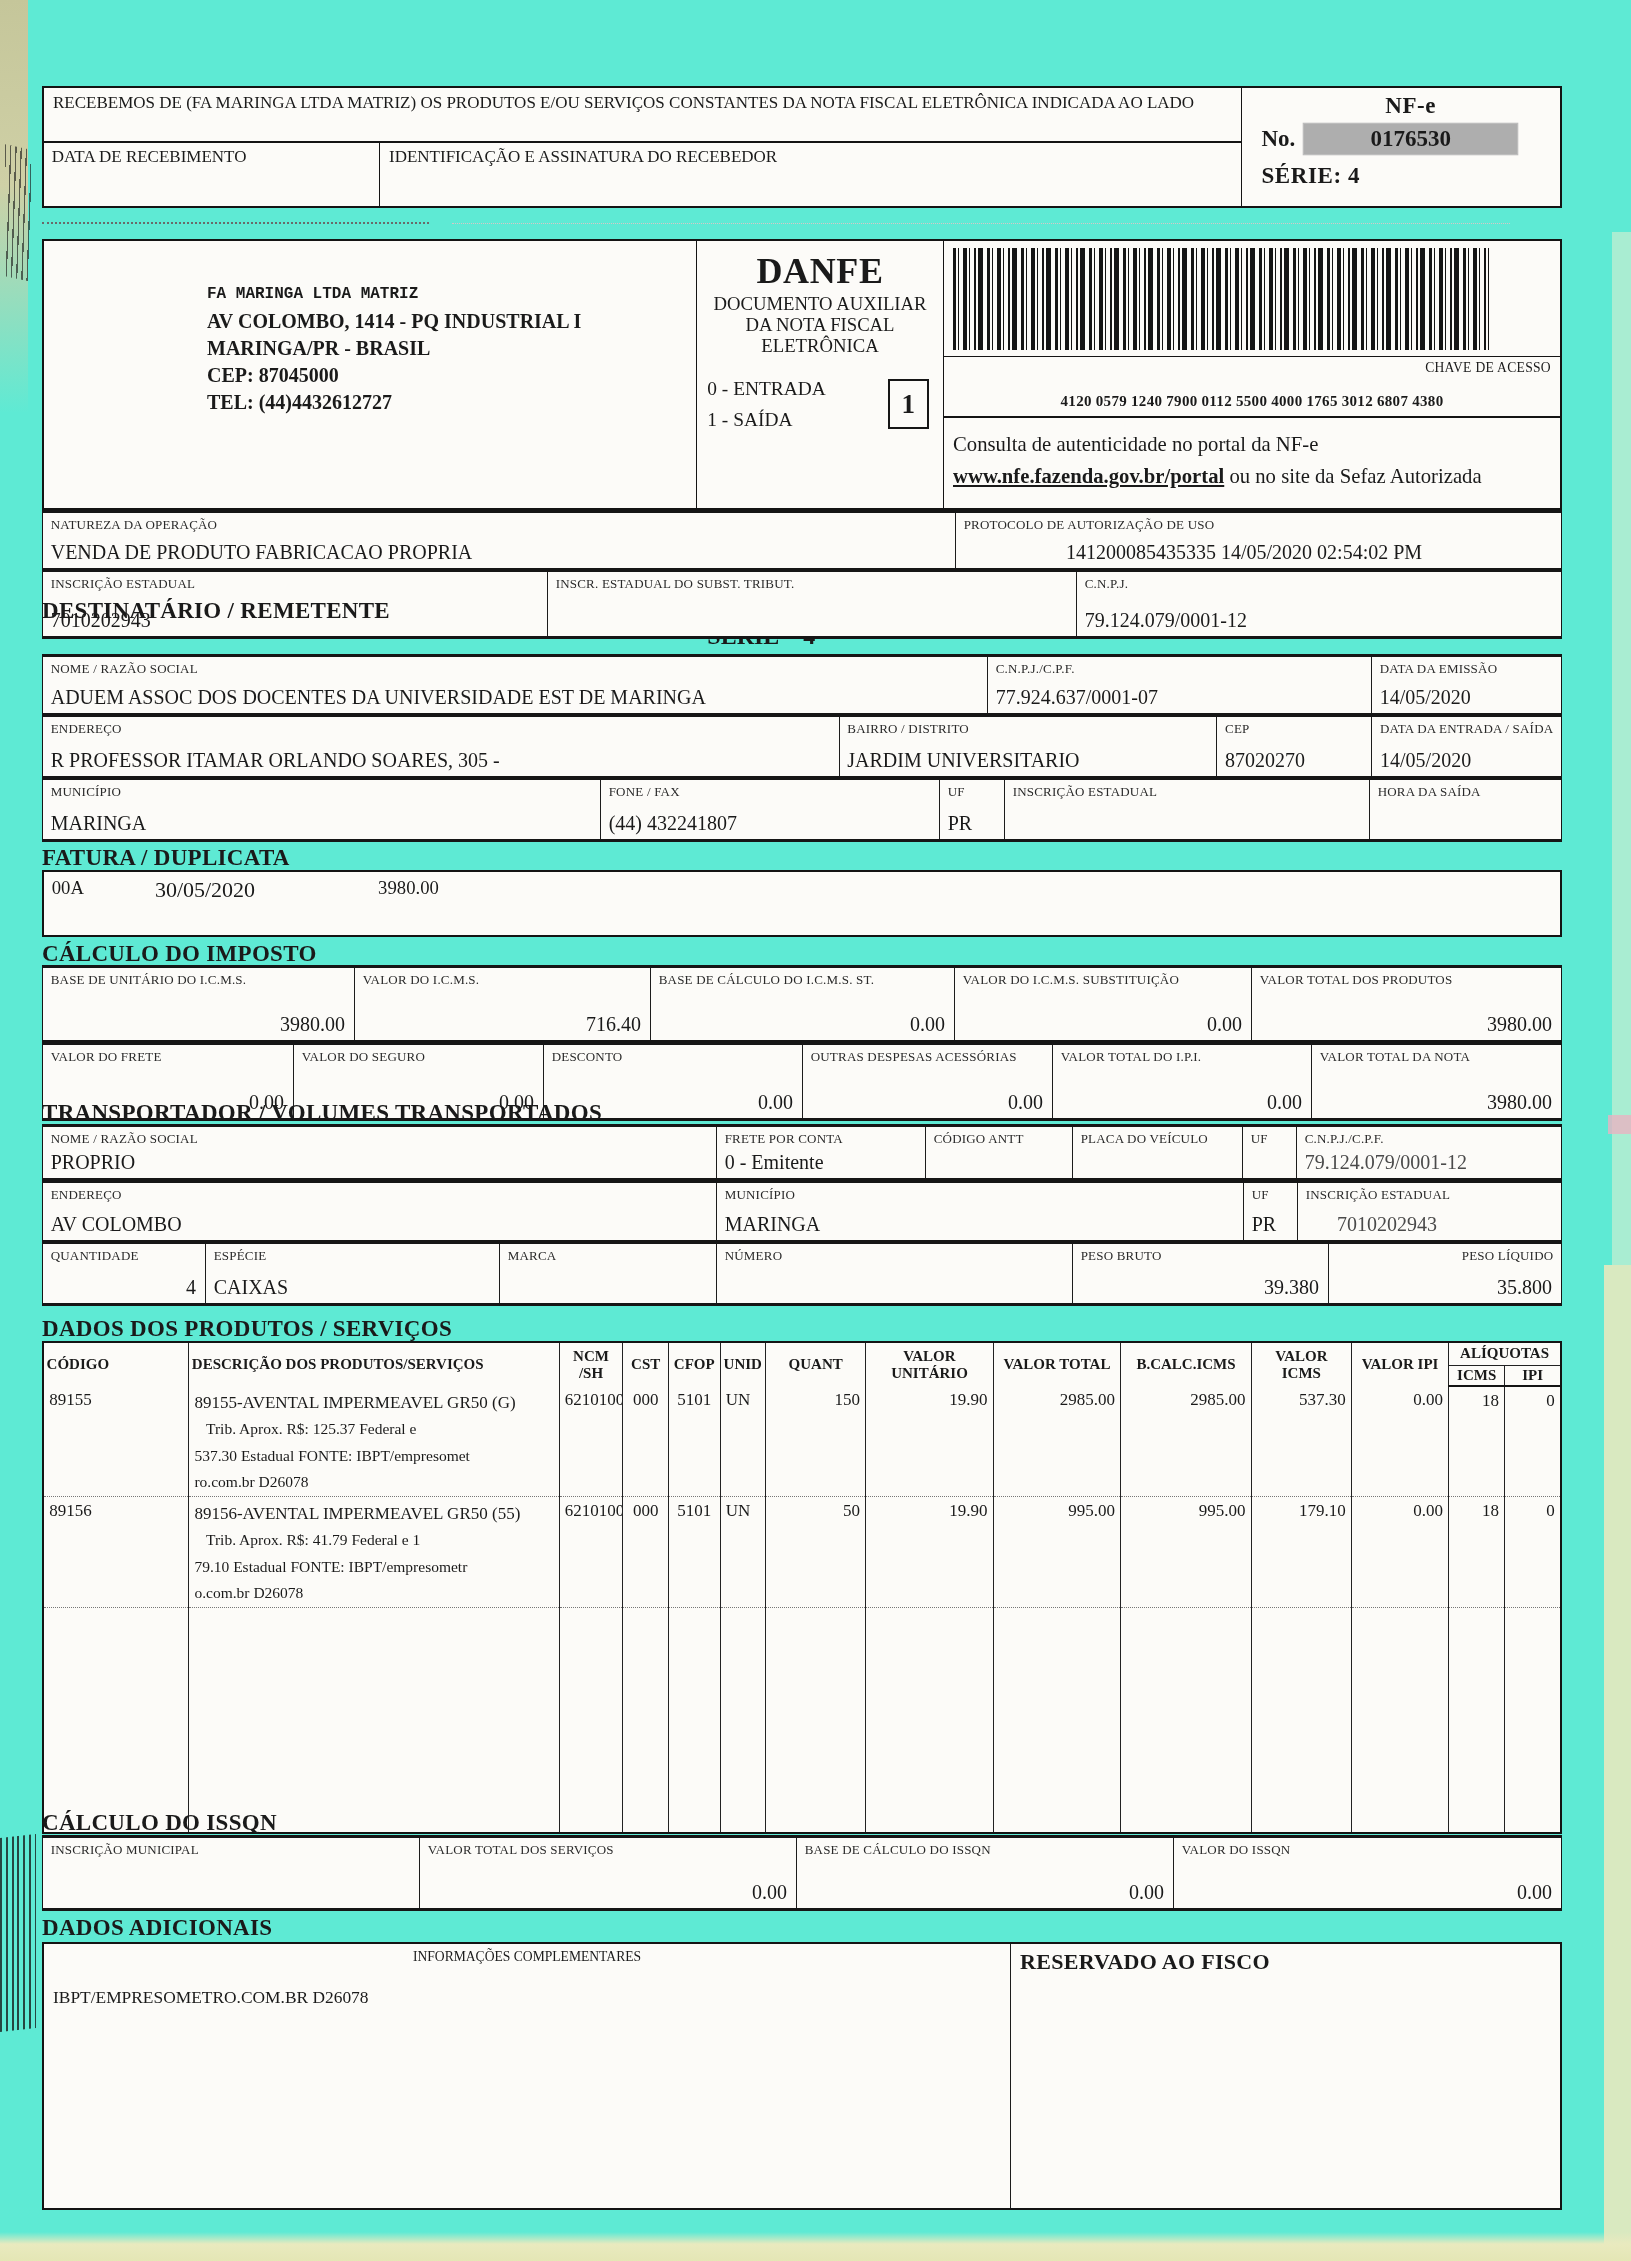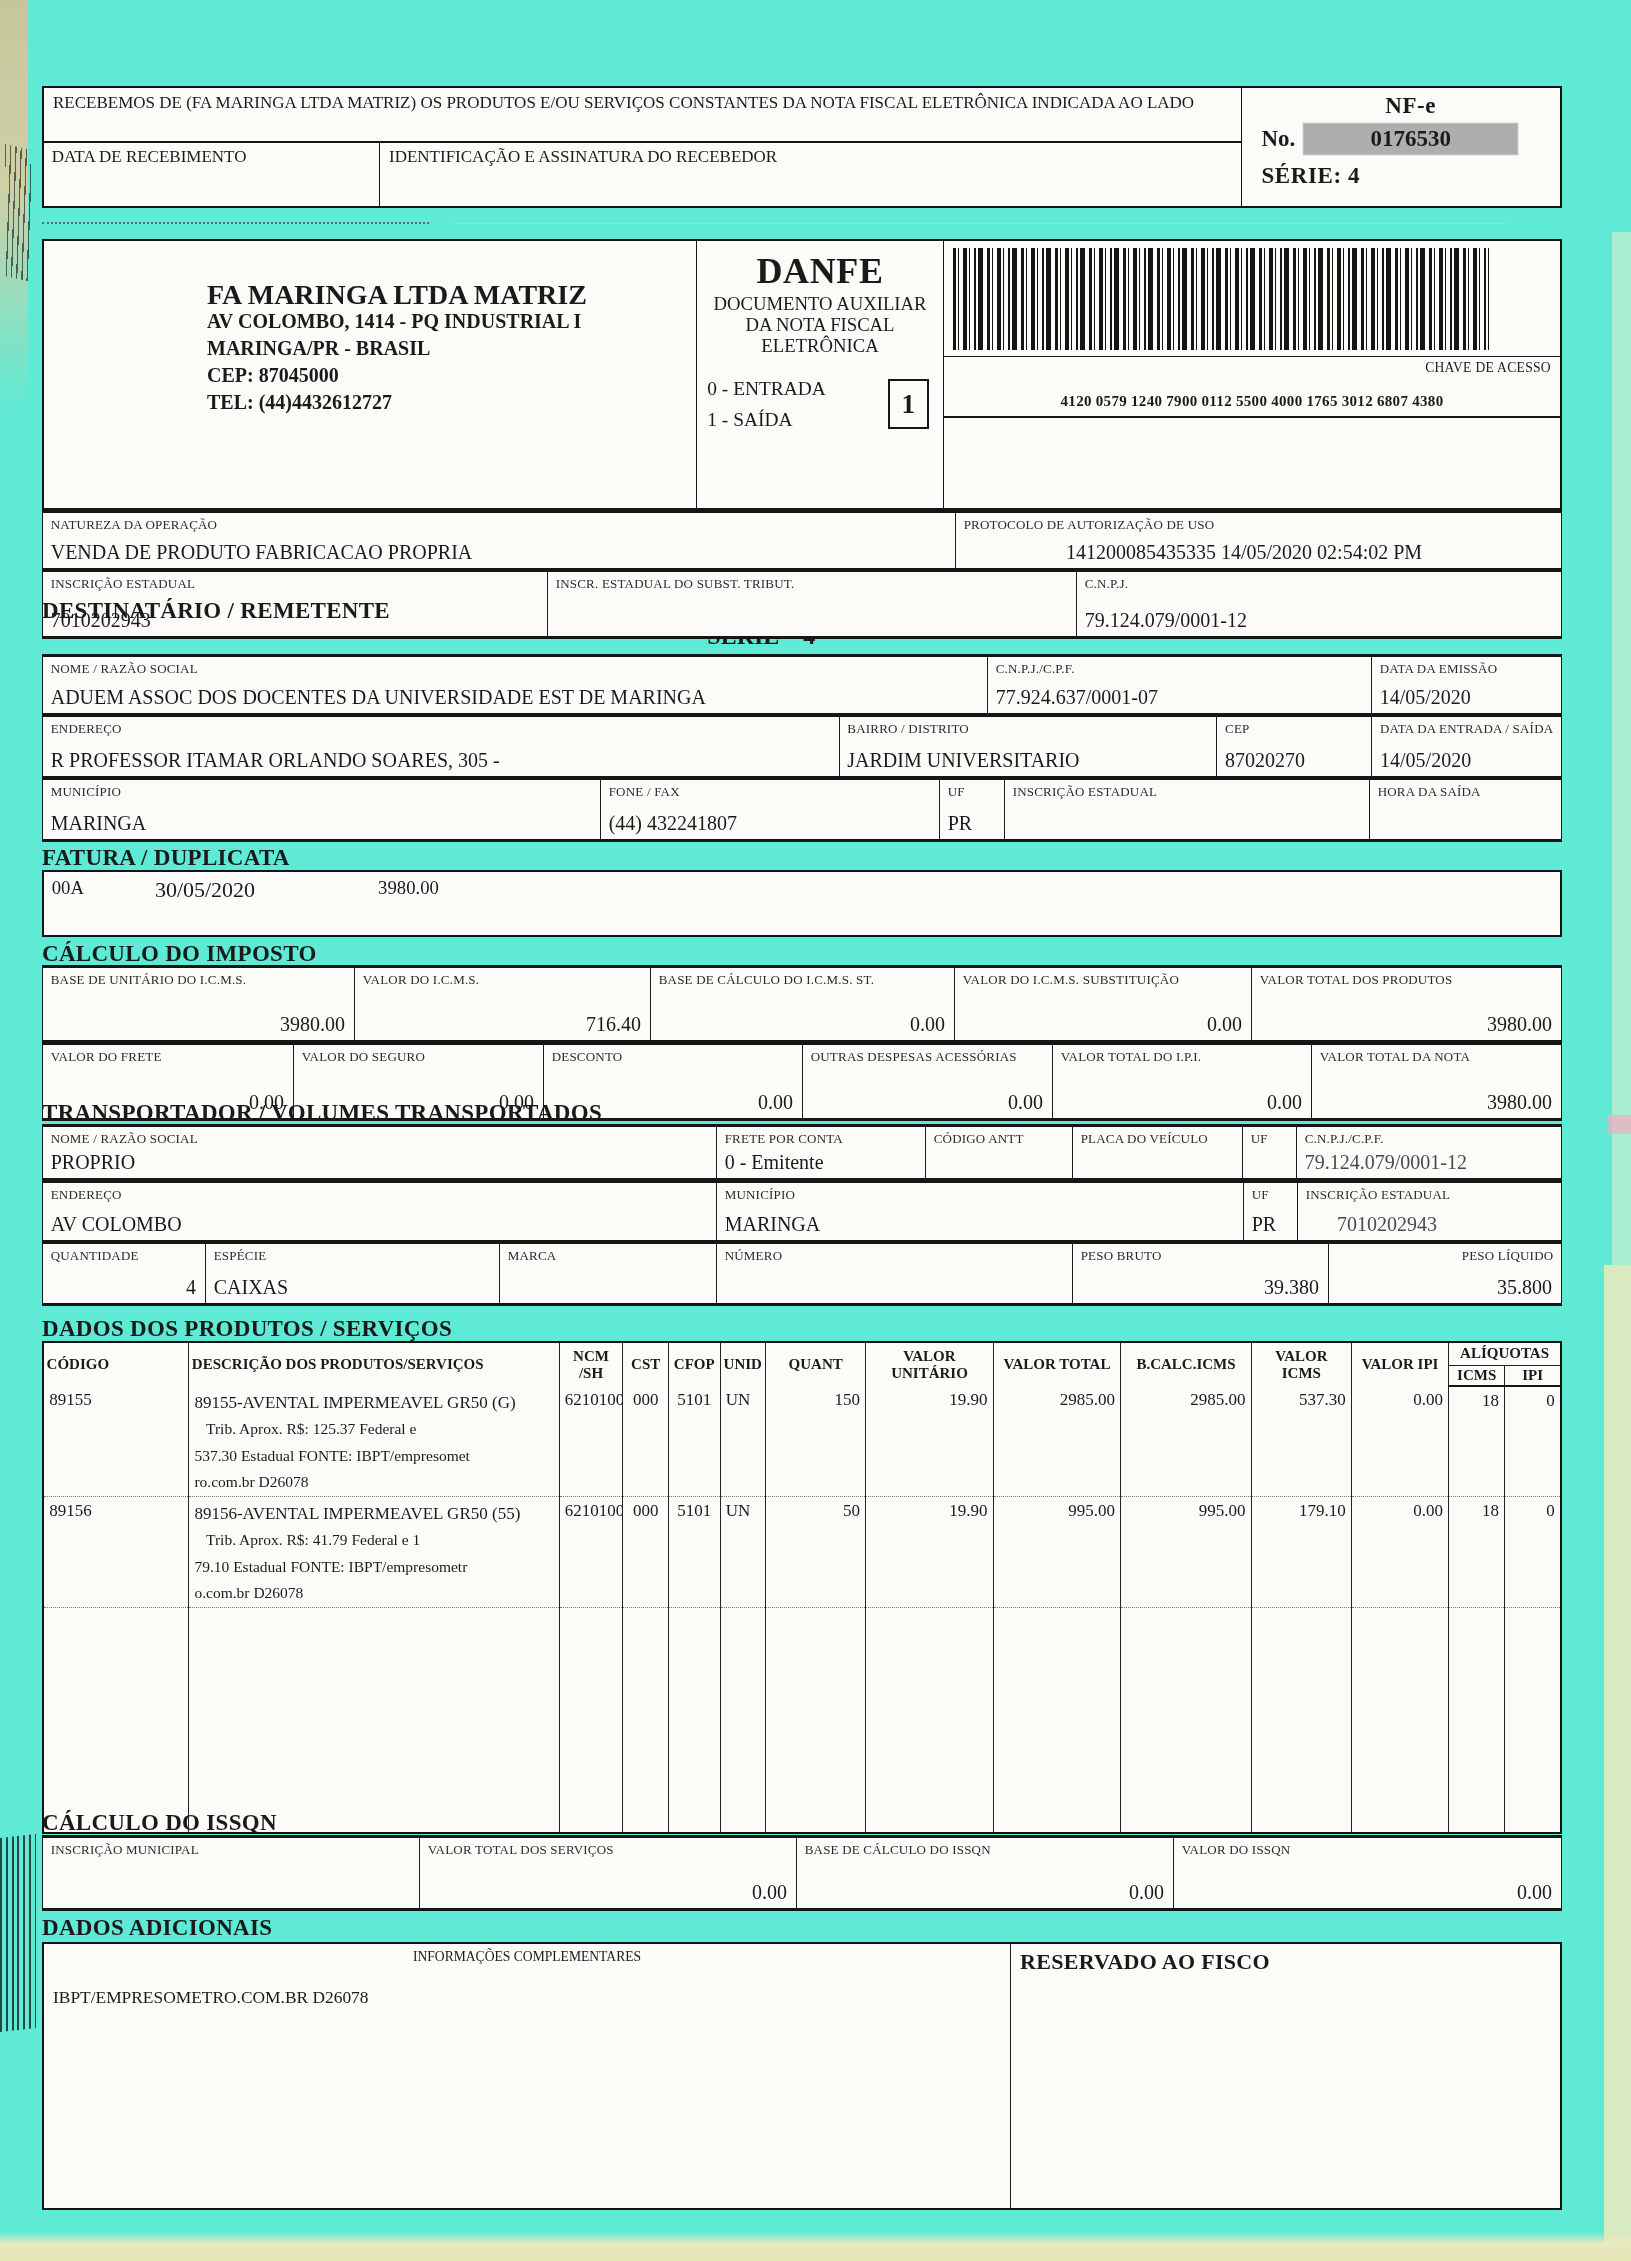--- a/index.html
+++ b/index.html
@@ -37,21 +37,21 @@
   .nfe-no-hl { background:#aeaeae; margin-left:9px; padding:1.9px 0; width:213px; text-align:center;
                box-shadow:0 0 0 1.3px #bdbdbd; }
   .nfe-serie { margin-top:9px; font-size:23px; font-weight:bold; letter-spacing:0.6px; }
 
   .cutline  { position:absolute; left:42px;  top:222px; width:387px;  border-top:2.6px dotted #6a6a6a; }
   .cutline2 { position:absolute; left:452px; top:223px; width:1058px; border-top:1.9px dotted #d8c6c6; }
 
   
   .header { top:239px; height:271px; display:flex; border:2.6px solid #141414; background:#fcfbf8; }
   .emit-col { width:653px; border-right:1.9px solid #141414; box-sizing:border-box; padding:40px 0 0 163px; }
-  .emit-name { font-size:28px; font-weight:bold; line-height:27px; }
+  .emit-name { font-size:16px; font-weight:bold; line-height:27px;font-family:Liberation Mono, monospace; }
   .emit-line { font-size:20px; font-weight:bold; line-height:27px; }
   .danfe-col { width:247px; border-right:1.9px solid #141414; box-sizing:border-box; padding:9px 10.3px 0 10.3px; text-align:center; }
   .danfe-title { font-size:36px; font-weight:bold; letter-spacing:0.6px; }
   .danfe-sub { font-size:18.7px; line-height:21px; margin-top:1.3px; }
   .danfe-es { margin-top:17px; display:flex; align-items:center; text-align:left; }
   .danfe-es-lines { flex:1; font-size:19.4px; line-height:31px; }
   .tipo-box { width:37px; height:46px; border:2.6px solid #161616; font-size:27px; font-weight:bold;
               display:flex; align-items:center; justify-content:center; margin-right:3.9px; }
   .danfe-nums { margin-top:14px; text-align:left; font-size:24px; font-weight:bold; line-height:34px; white-space:pre; }
   .code-col { flex:1; box-sizing:border-box; display:flex; flex-direction:column; }
@@ -193,20 +193,27 @@
         <div>FOLHA  01/01</div>
       </div>
     </div>
     <div class="code-col">
       <div class="barcode-wrap">
         <div class="barcode"></div>
       </div>
       <div class="chave-sec">
         <div class="chave-lbl">CHAVE DE ACESSO</div>
         <div class="chave-val">4120 0579 1240 7900 0112 5500 4000 1765 3012 6807 4380</div>
+      </div>
+      <div class="consulta-sec">
+        <div>Consulta de autenticidade no portal da NF-e</div>
+        <div>
+          <span class="consulta-url">www.nfe.fazenda.gov.br/portal</span>
+          <span>ou no site da Sefaz Autorizada</span>
+        </div>
       </div>
     </div>
   </div>
 
   <div class="doc-sec rowbox natureza-row">
     <div class="cell" style="width:913px">
       <div class="lbl">NATUREZA DA OPERAÇÃO</div>
       <div class="val">VENDA DE PRODUTO FABRICACAO PROPRIA</div>
     </div>
     <div class="cell" style="flex:1">

